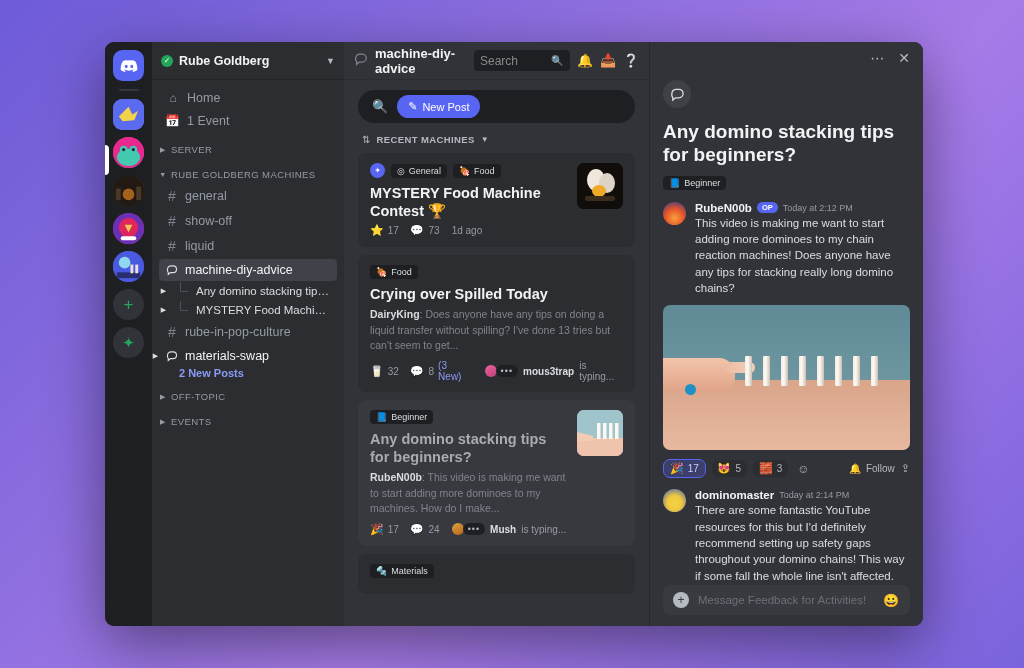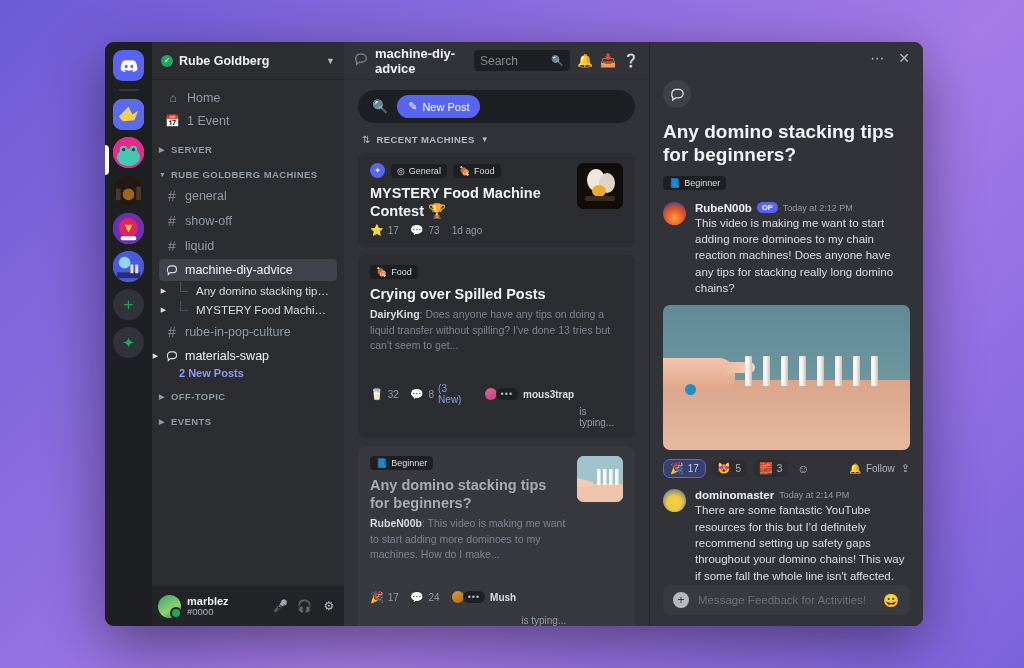--- a/index.html
+++ b/index.html
@@ -73,22 +73,22 @@
   #channel-scroll { flex: 1; overflow: hidden; padding: 6px 0 0 0; }
   .nav-row {
     display:flex; align-items:center; gap: 7px;
     margin: 1px 7px; padding: 4px 7px; border-radius: 4px;
     color: #949ba4; font-size: 12.5px; cursor: pointer;
   }
   .nav-row .ico { width: 14px; display:flex; justify-content:center; font-size: 12px; }
   .cat-row {
     display:flex; align-items:center; gap: 4px;
     margin: 10px 7px 2px 3px; padding: 2px 4px;
-    color: #949ba4; font-size: 9.5px; font-weight: bold;
-    letter-spacing: .4px; cursor: pointer; text-transform: uppercase;
+    color: #949ba4; font-size: 9.5px; font-weight: normal;
+    letter-spacing: .4px; cursor: pointer; text-transform: uppercase; text-align: center;
   }
   .cat-row .tri { font-size: 7px; width: 8px; }
   .ch-row {
     display:flex; align-items:center; gap: 6px;
     margin: 1px 7px 1px 7px; padding: 4px 6px; border-radius: 4px;
     color: #949ba4; font-size: 12.5px; cursor: pointer; position: relative;
   }
   .ch-row.active { background: #3f4248; color: #f2f3f5; font-weight: 500; }
   .ch-row .hash { color:#80848e; font-size: 14px; width:14px; text-align:center; }
   .ch-row .thr-ico { width:14px; display:flex; justify-content:center; color:#80848e; }
@@ -192,21 +192,21 @@
   .meta-item { display:flex; align-items:center; gap:4px; color:#949ba4; font-size:10px;}
   .meta-item .em { font-size:11px; }
   .meta-new { color:#8b9bf5; }
   .typing { display:flex; align-items:center; gap:5px; }
   .typing .tav { width:12px;height:12px;border-radius:50%;flex:0 0 auto;}
   .typing .dots {
     background:#1e1f22; border-radius:8px; padding:1px 5px; color:#b5bac1;
     font-size:9px; letter-spacing:1px; margin-left:-6px;
   }
   .typing .who { color:#dbdee1; font-size:10px; font-weight:bold; }
-  .typing .is { color:#949ba4; font-size:10px;margin-top:46px; }
+  .typing .is { color:#949ba4; font-size:10px; }
   .post-thumb { width:46px;height:46px;border-radius:7px;flex:0 0 auto; overflow:hidden; position:relative;}
   .thumb-eggs { background:#120e0a; }
   .thumb-domino { background: linear-gradient(#b6d2d6 55%, #f0c3ad 55%); }
   
   #thread-panel {
     width: 274px; background:#313338; border-left:1px solid #26282c;
     display:flex; flex-direction:column; flex:0 0 auto;
   }
   #thread-header { height:32px; display:flex; align-items:center; justify-content:flex-end;
     gap:14px; padding: 0 13px; flex:0 0 auto;}
@@ -408,30 +408,20 @@
       <div class="cat-row">
         <span class="tri">▶</span>
         <span>OFF-TOPIC</span>
       </div>
       <div class="cat-row">
         <span class="tri">▶</span>
         <span>EVENTS</span>
       </div>
     </div>
 
-    <div id="user-bar">
-      <div id="user-avatar"></div>
-      <div id="user-names">
-        <div class="n">marblez</div>
-        <div class="t">#0000</div>
-      </div>
-      <div class="ubtn">🎤</div>
-      <div class="ubtn">🎧</div>
-      <div class="ubtn">⚙</div>
-    </div>
   </div>
 
   <div id="main-col">
     <div id="main-header">
       <span class="ch-ico">
         <svg width="14" height="14" viewBox="0 0 16 16" fill="none" stroke="#80848e" stroke-width="1.5">
             <path d="M2 7a4.5 4.5 0 014.5-4.5h3A4.5 4.5 0 0114 7a4.5 4.5 0 01-4.5 4.5H6L3 14v-2.8A4.5 4.5 0 012 7z"></path>
           </svg>
       </span>
       <span id="main-channel-title">machine-diy-advice</span>
@@ -497,21 +487,21 @@
       </div>
 
       <div class="post-card">
         <div class="post-main">
           <div class="tag-row">
             <span class="tag">
               <span>🍖</span>
               <span>Food</span>
             </span>
           </div>
-          <div class="post-title">Crying over Spilled Posts</div>
+          <div class="post-title">Crying over Spilled Today</div>
           <div class="post-preview">
             <b>DairyKing</b>:
             <span>Does anyone have any tips on doing a liquid transfer without spilling? I've done 13 tries but can't seem to get...</span>
           </div>
           <div class="post-meta">
             <span class="meta-item">
               <span class="em">🥛</span>
               <span>32</span>
             </span>
             <span class="meta-item">

